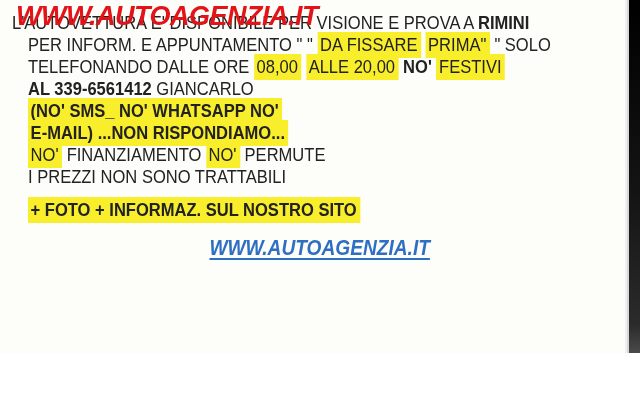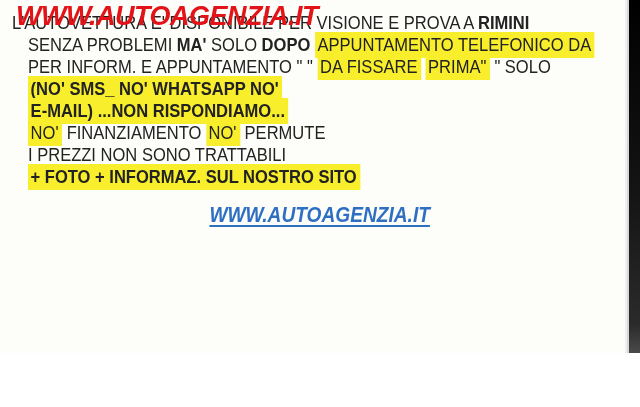--- a/index.html
+++ b/index.html
@@ -104,22 +104,23 @@
 </style>
 </head>
 <body>
 
 <div id="paper">
 
   <div id="watermark">WWW.AUTOAGENZIA.IT</div>
 
   <div id="lines">
       <div class="line"><span class="seg-wrap"><span>L'AUTOVETTURA E' DISPONIBILE PER VISIONE E PROVA A </span><span class="b">RIMINI</span></span></div>
-      <div class="line"><span class="seg-wrap"><span>SENZA PROBLEMI </span><span class="b">MA'</span><span> SOLO </span><span class="b">DOPO</span><span> </span><span class="hl"><span>APPUNTAMENTO TELEFONICO DA</span></span></span></div>
       <div class="line"><span class="seg-wrap"><span>PER INFORM. E APPUNTAMENTO " " </span><span class="hl"><span>DA FISSARE</span></span><span> </span><span class="hl"><span>PRIMA"</span></span><span> " SOLO</span></span></div>
+      <div class="line"><span class="seg-wrap"><span>TELEFONANDO DALLE ORE </span><span class="hl"><span>08,00</span></span><span> </span><span class="hl"><span>ALLE 20,00</span></span><span>  </span><span class="b">NO'</span><span> </span><span class="hl"><span>FESTIVI</span></span></span></div>
+      <div class="line"><span class="seg-wrap"><span class="b">AL 339-6561412</span><span> GIANCARLO</span></span></div>
       <div class="line"><span class="seg-wrap"><span class="hl"><span class="b">(NO' SMS_ NO' WHATSAPP NO'</span></span></span></div>
       <div class="line"><span class="seg-wrap"><span class="hl"><span class="b">E-MAIL) ...NON RISPONDIAMO...</span></span></span></div>
       <div class="line"><span class="seg-wrap"><span class="hl"><span>NO'</span></span><span> FINANZIAMENTO </span><span class="hl"><span>NO'</span></span><span> PERMUTE</span></span></div>
       <div class="line"><span class="seg-wrap"><span>I PREZZI NON SONO TRATTABILI</span></span></div>
       <div class="line"><span class="seg-wrap"><span class="hl"><span class="b">+ FOTO + INFORMAZ. SUL NOSTRO SITO</span></span></span></div>
     </div>
 
   <div id="link-line">
     <a id="website-link">WWW.AUTOAGENZIA.IT</a>
   </div>

